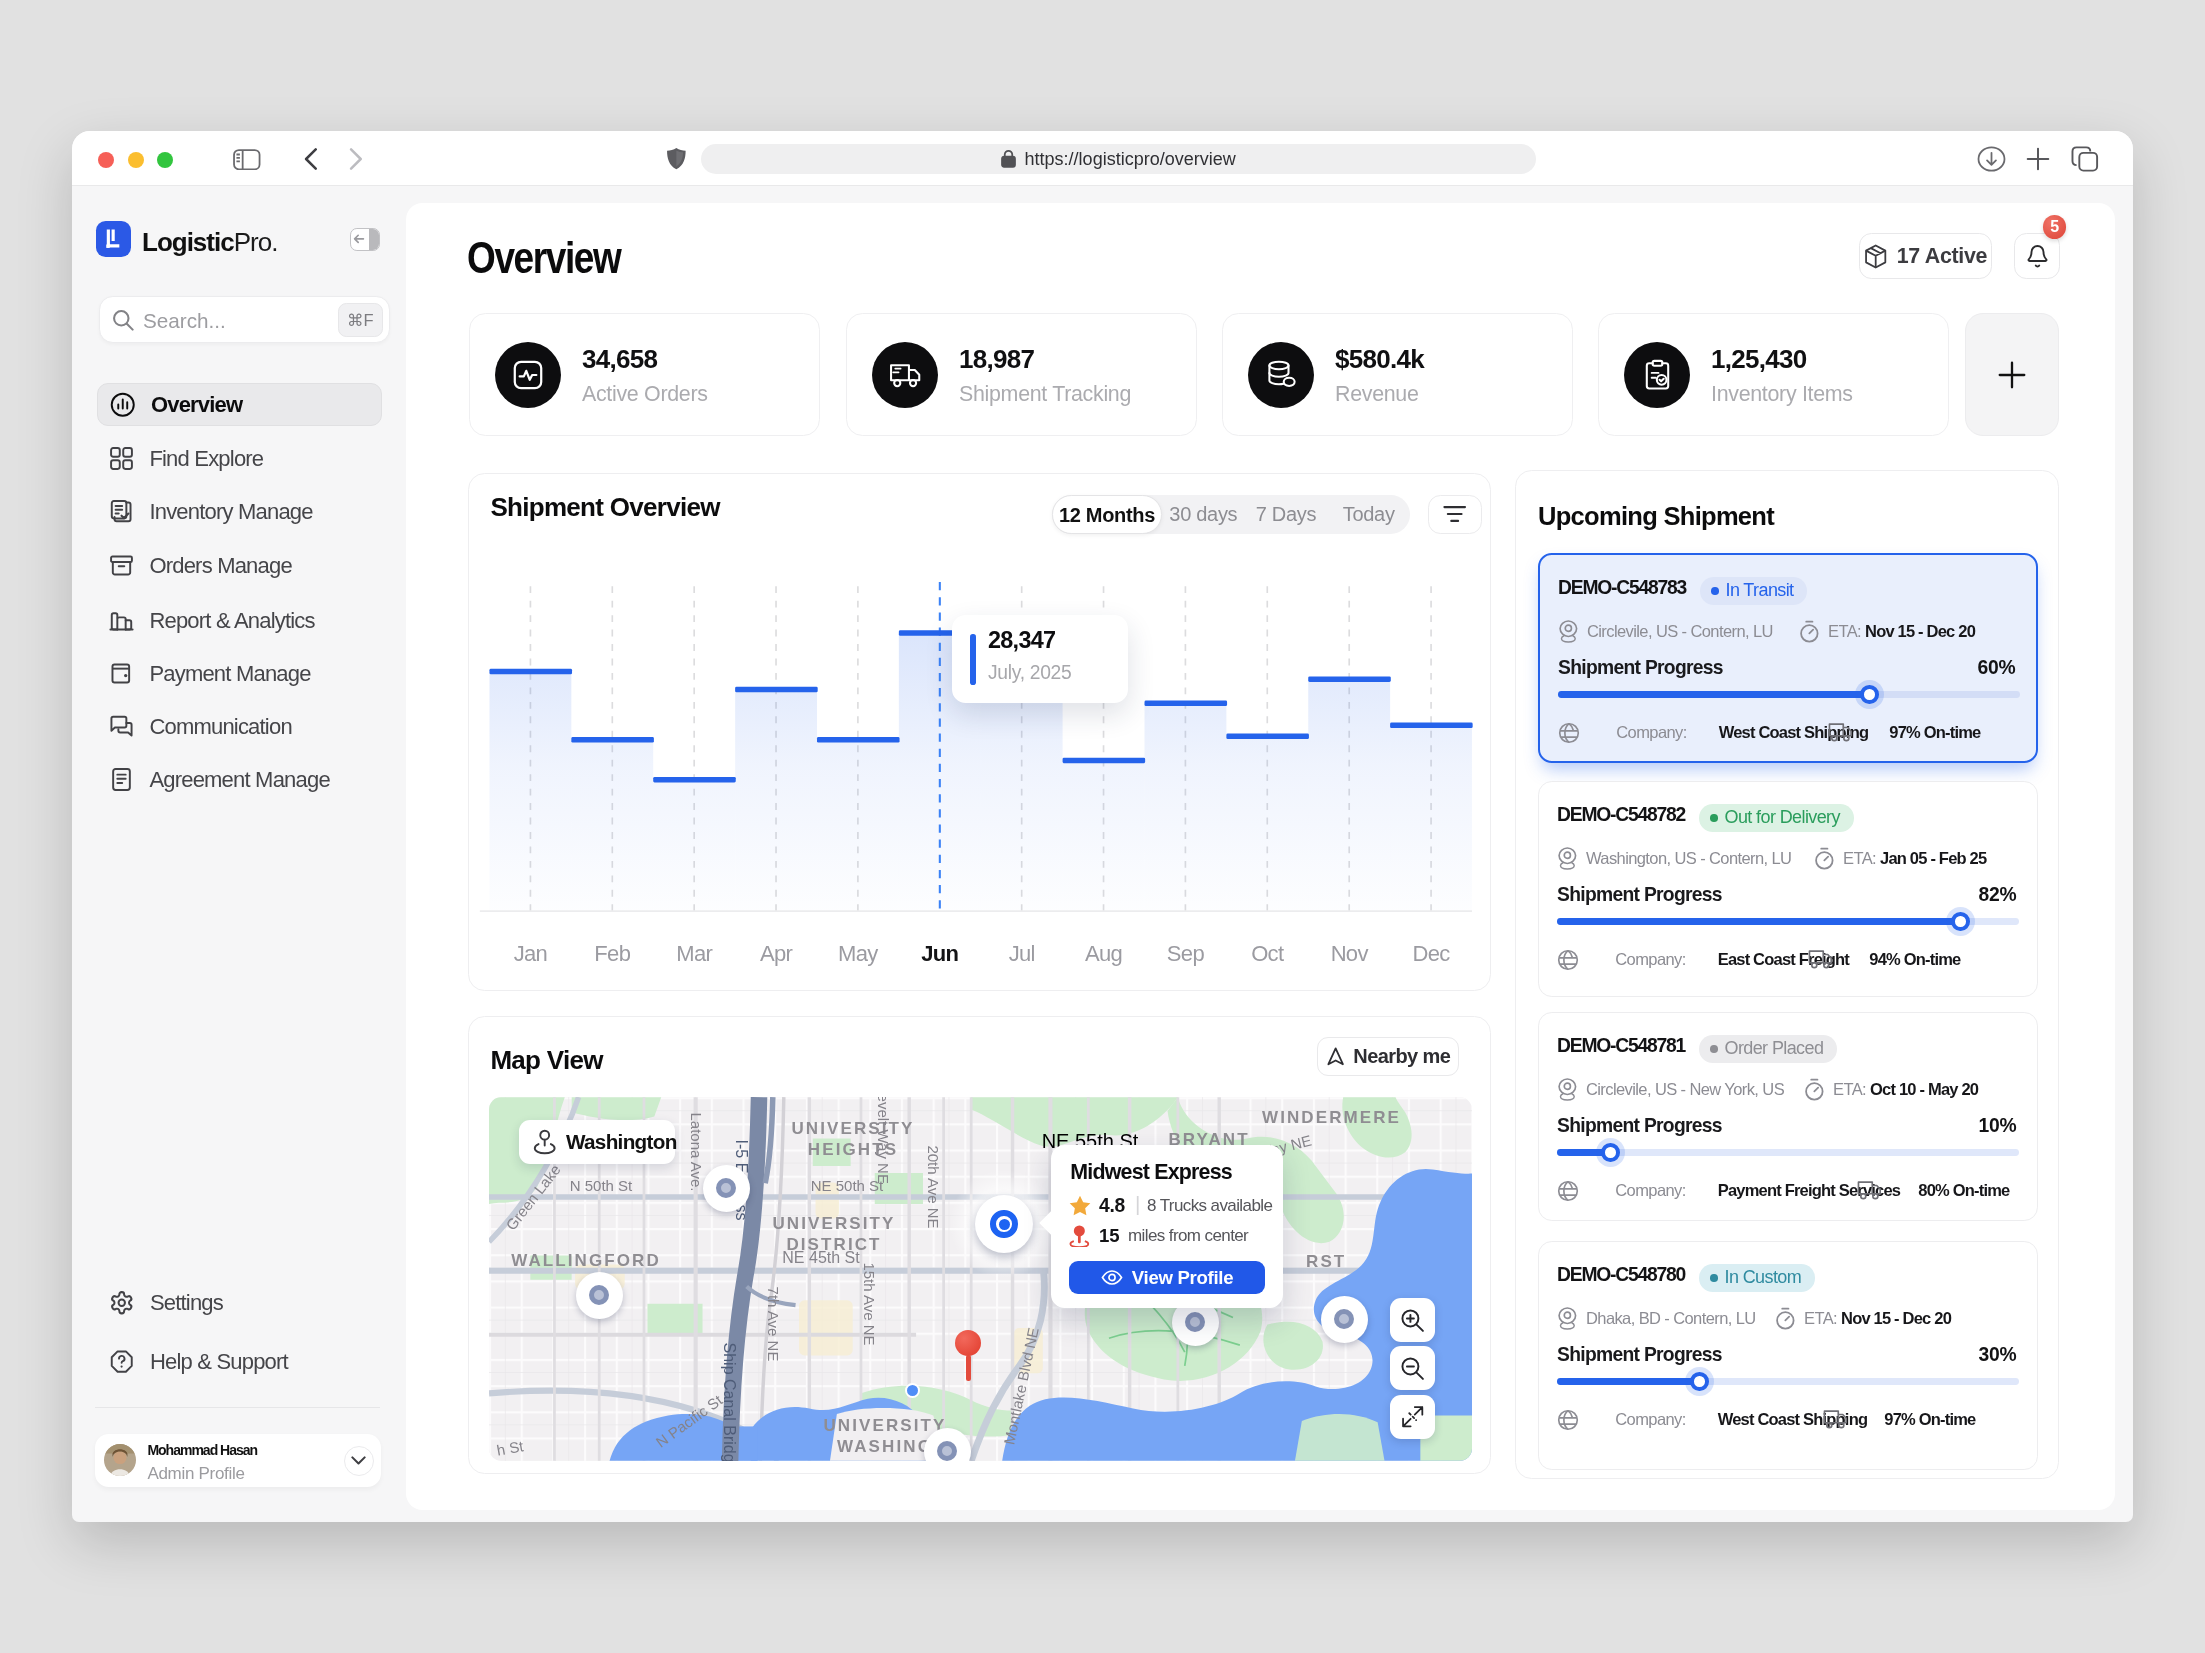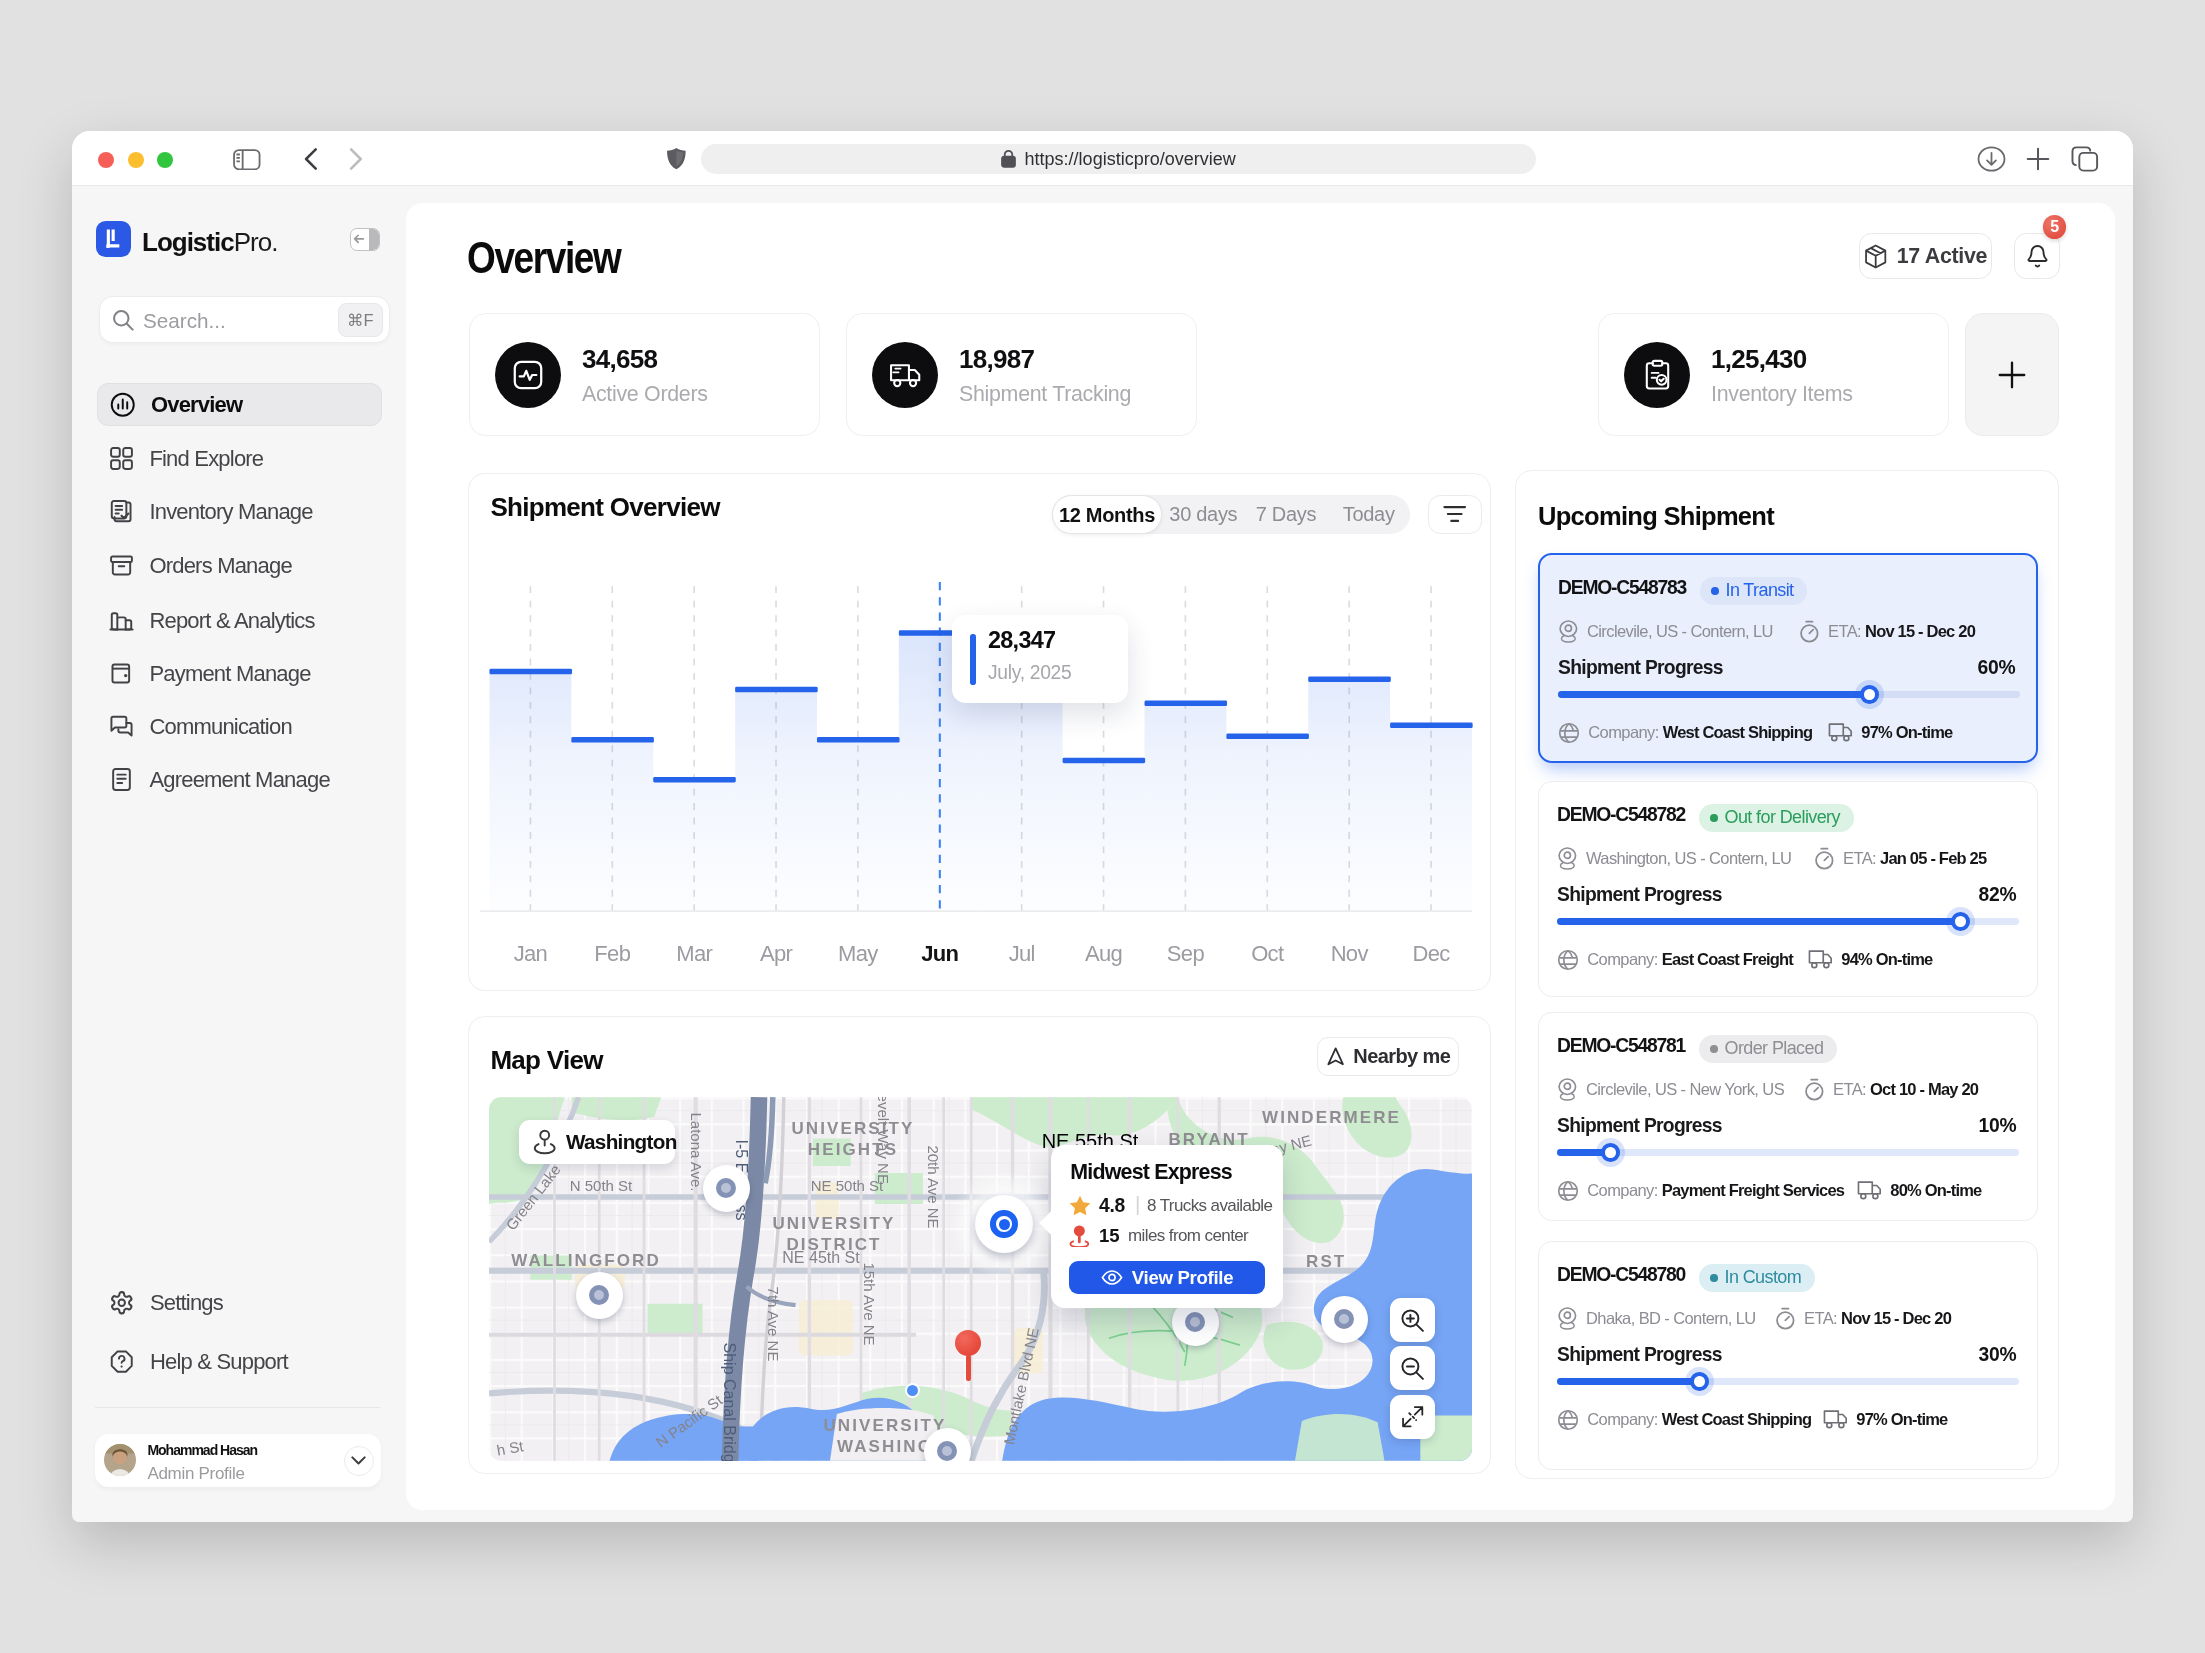--- a/index.html
+++ b/index.html
@@ -81,21 +81,21 @@
             font-weight:700; letter-spacing:-0.6px; color:#2e2e32; }
   
   .ship { position:absolute; left:22px; width:500px; background:#fff; border:1.4px solid #ededef; border-radius:13.8px; }
   .ship.sel { background:#e9effc; border:2.1px solid #2563eb; box-shadow:0 9.6px 16.5px -4.1px rgba(37,99,235,0.35); }
   .ship .id { position:absolute; left:18px; top:22px; font-size:19.3px; font-weight:700; letter-spacing:-1.2px; color:#131315; }
   .badge { position:absolute; left:160px; top:22px; height:27.6px; white-space:nowrap; border-radius:13.8px; font-size:18px; letter-spacing:-0.6px;
            display:flex; align-items:center; padding:0 13.8px 0 11px; gap:6.9px; }
   .badge .dot { width:7.6px; height:7.6px; border-radius:50%; }
   .r2loc,.r2eta,.r4comp,.r4time { position:absolute; height:25px; color:#8c8c93; font-size:16.5px; letter-spacing:-0.6px;
                 display:flex; align-items:center; white-space:nowrap; }
-  .r2loc,.r2eta { top:64px; } .r4comp,.r4time { top:165px; }
+  .r2loc,.r2eta { top:64px; } .r4comp,.r4time { top:165px;gap:28px; }
   .r2loc,.r4comp { left:18px; }
   .r2eta b, .r4comp b, .r4time b { color:#17171a; font-weight:700; letter-spacing:-0.8px; }
   .ship .pr { position:absolute; left:18px; top:102px; font-size:19.3px; font-weight:700; letter-spacing:-0.7px; color:#1a1a1d; }
   .ship .pct { position:absolute; right:20.7px; top:102px; font-size:19.3px; font-weight:700; letter-spacing:-0.3px; color:#131315; }
   .ship .track { position:absolute; left:18px; top:136px; width:462px; height:6.9px; border-radius:3.4px; background:#dfe7fa; }
   .ship.sel .track { background:#d3ddf6; }
   .ship .fill { position:absolute; left:0; top:0; height:6.9px; border-radius:3.4px; background:#2563eb; }
   .ship .knob { position:absolute; top:-11px; width:29px; height:29px; border-radius:50%; background:rgba(37,99,235,0.18);
                 display:flex; align-items:center; justify-content:center; }
   .ship .knob b { width:18.6px; height:18.6px; border-radius:50%; background:#fff; border:4.8px solid #2563eb; }
@@ -305,20 +305,32 @@
       <div class="ic">
           <svg width="33" height="29" viewBox="0 0 48 42" fill="none" stroke="#fff" stroke-width="3" stroke-linecap="round" stroke-linejoin="round">
             <path d="M3 6 H29 V28 H3 Z M29 13 h8.5 L44 20 v8 h-15"></path>
             <circle cx="12" cy="32" r="4.5"></circle>
             <circle cx="35" cy="32" r="4.5"></circle>
             <path d="M9 11 h8 M6 16.5 h8" stroke-width="2.4"></path>
           </svg>
         </div>
       <div class="num">18,987</div>
         <div class="lbl">Shipment Tracking</div>
+    </div>
+    <div class="stat" style="left:816px;">
+      <div class="ic">
+          <svg width="30" height="32" viewBox="0 0 44 46" fill="none" stroke="#fff" stroke-width="3" stroke-linecap="round">
+            <ellipse cx="19" cy="9" rx="14" ry="5.5"></ellipse>
+            <path d="M5 9 V20 c0 3 6.2 5.5 14 5.5 S33 23 33 20 V9"></path>
+            <path d="M5 20 V31 c0 3 6.2 5.5 14 5.5 c2.5 0 4.8-.25 6.8-.7"></path>
+            <path d="M26 33 c0 3.3 3 6 8 6 s8-2.7 8-6 -3-6-8-6 -8 2.7-8 6 Z"></path>
+          </svg>
+        </div>
+      <div class="num">$580.4k</div>
+        <div class="lbl">Revenue</div>
     </div>
     <div class="stat" style="left:1192px;">
       <div class="ic">
           <svg width="29" height="32" viewBox="0 0 42 46" fill="none" stroke="#fff" stroke-width="3" stroke-linecap="round" stroke-linejoin="round">
             <path d="M28 6 h5 a3.5 3.5 0 0 1 3.5 3.5 V39 a3.5 3.5 0 0 1 -3.5 3.5 H9 A3.5 3.5 0 0 1 5.5 39 V9.5 A3.5 3.5 0 0 1 9 6 h5"></path>
             <rect x="14" y="2.5" width="14" height="7" rx="2.5"></rect>
             <path d="M12.5 20 h10 M12.5 27 h6" stroke-width="2.6"></path>
             <circle cx="27" cy="30" r="7"></circle>
             <path d="M24 30 l2.2 2.2 L30 28.5"></path>
           </svg>

